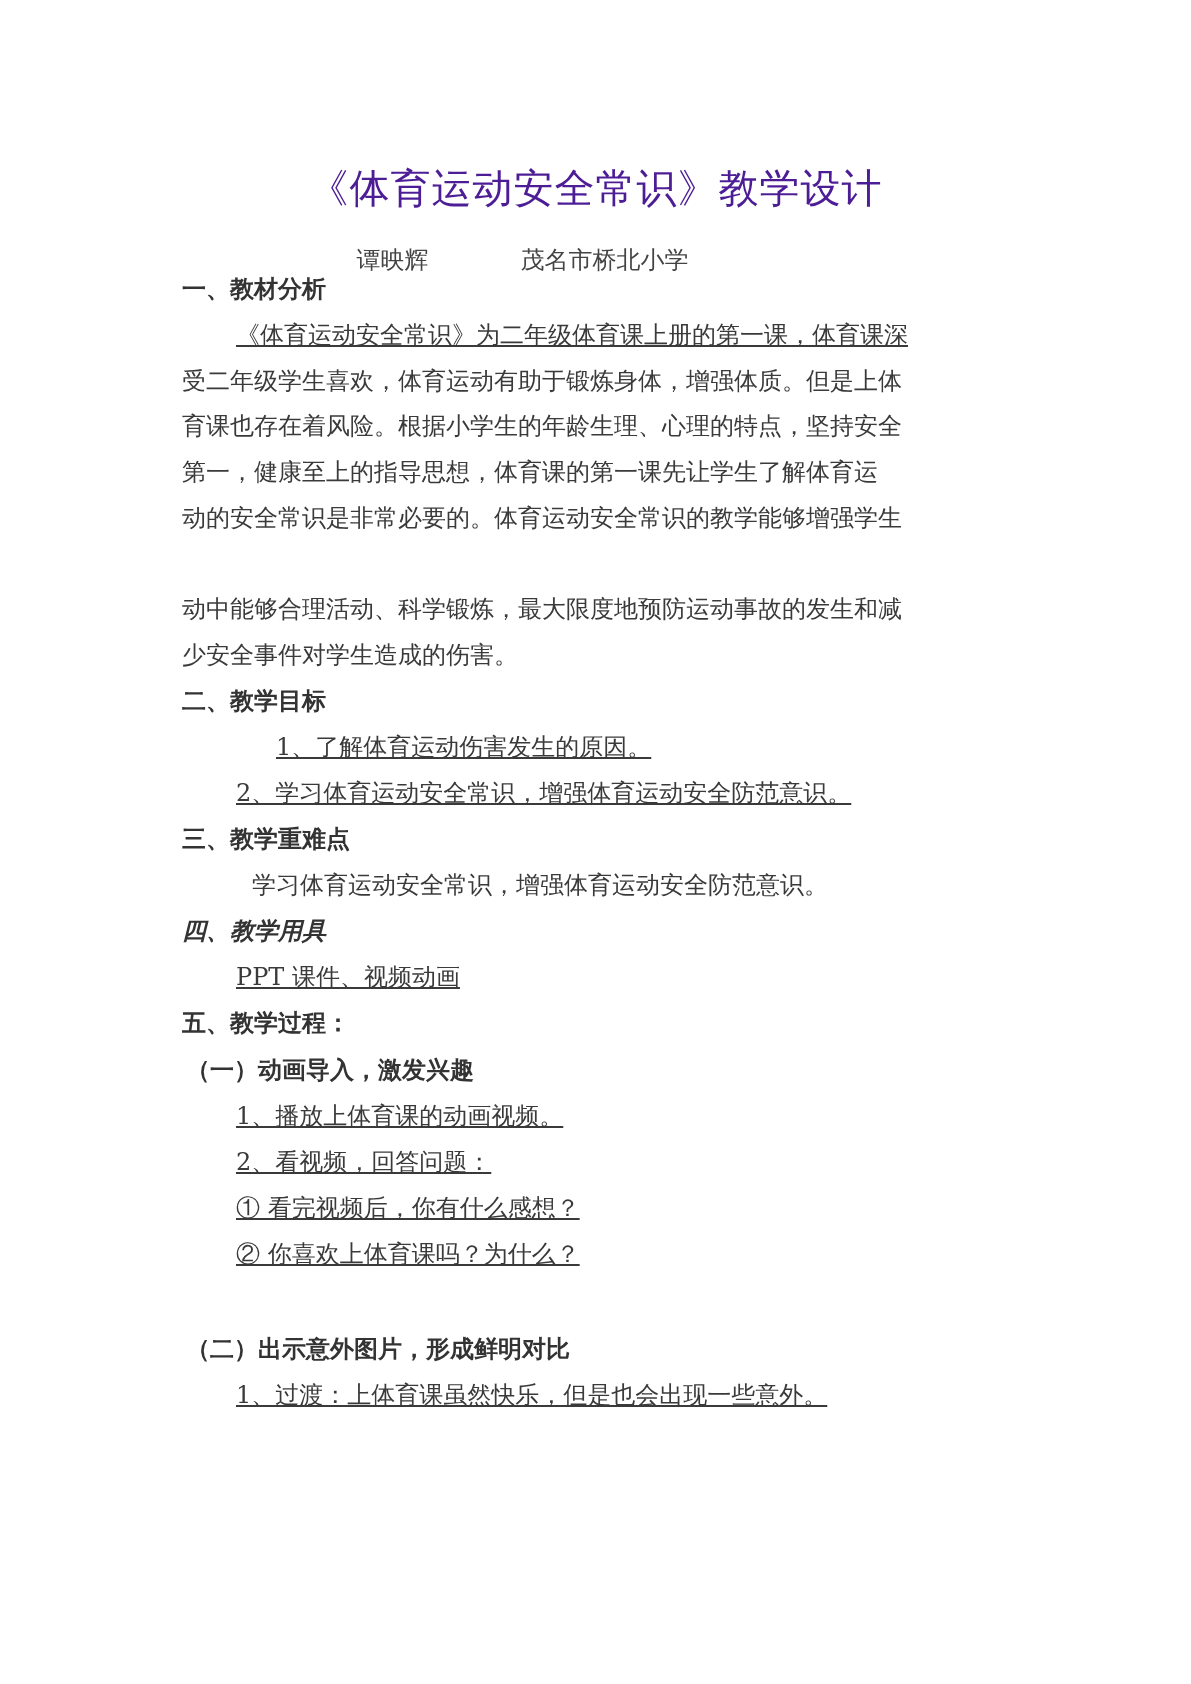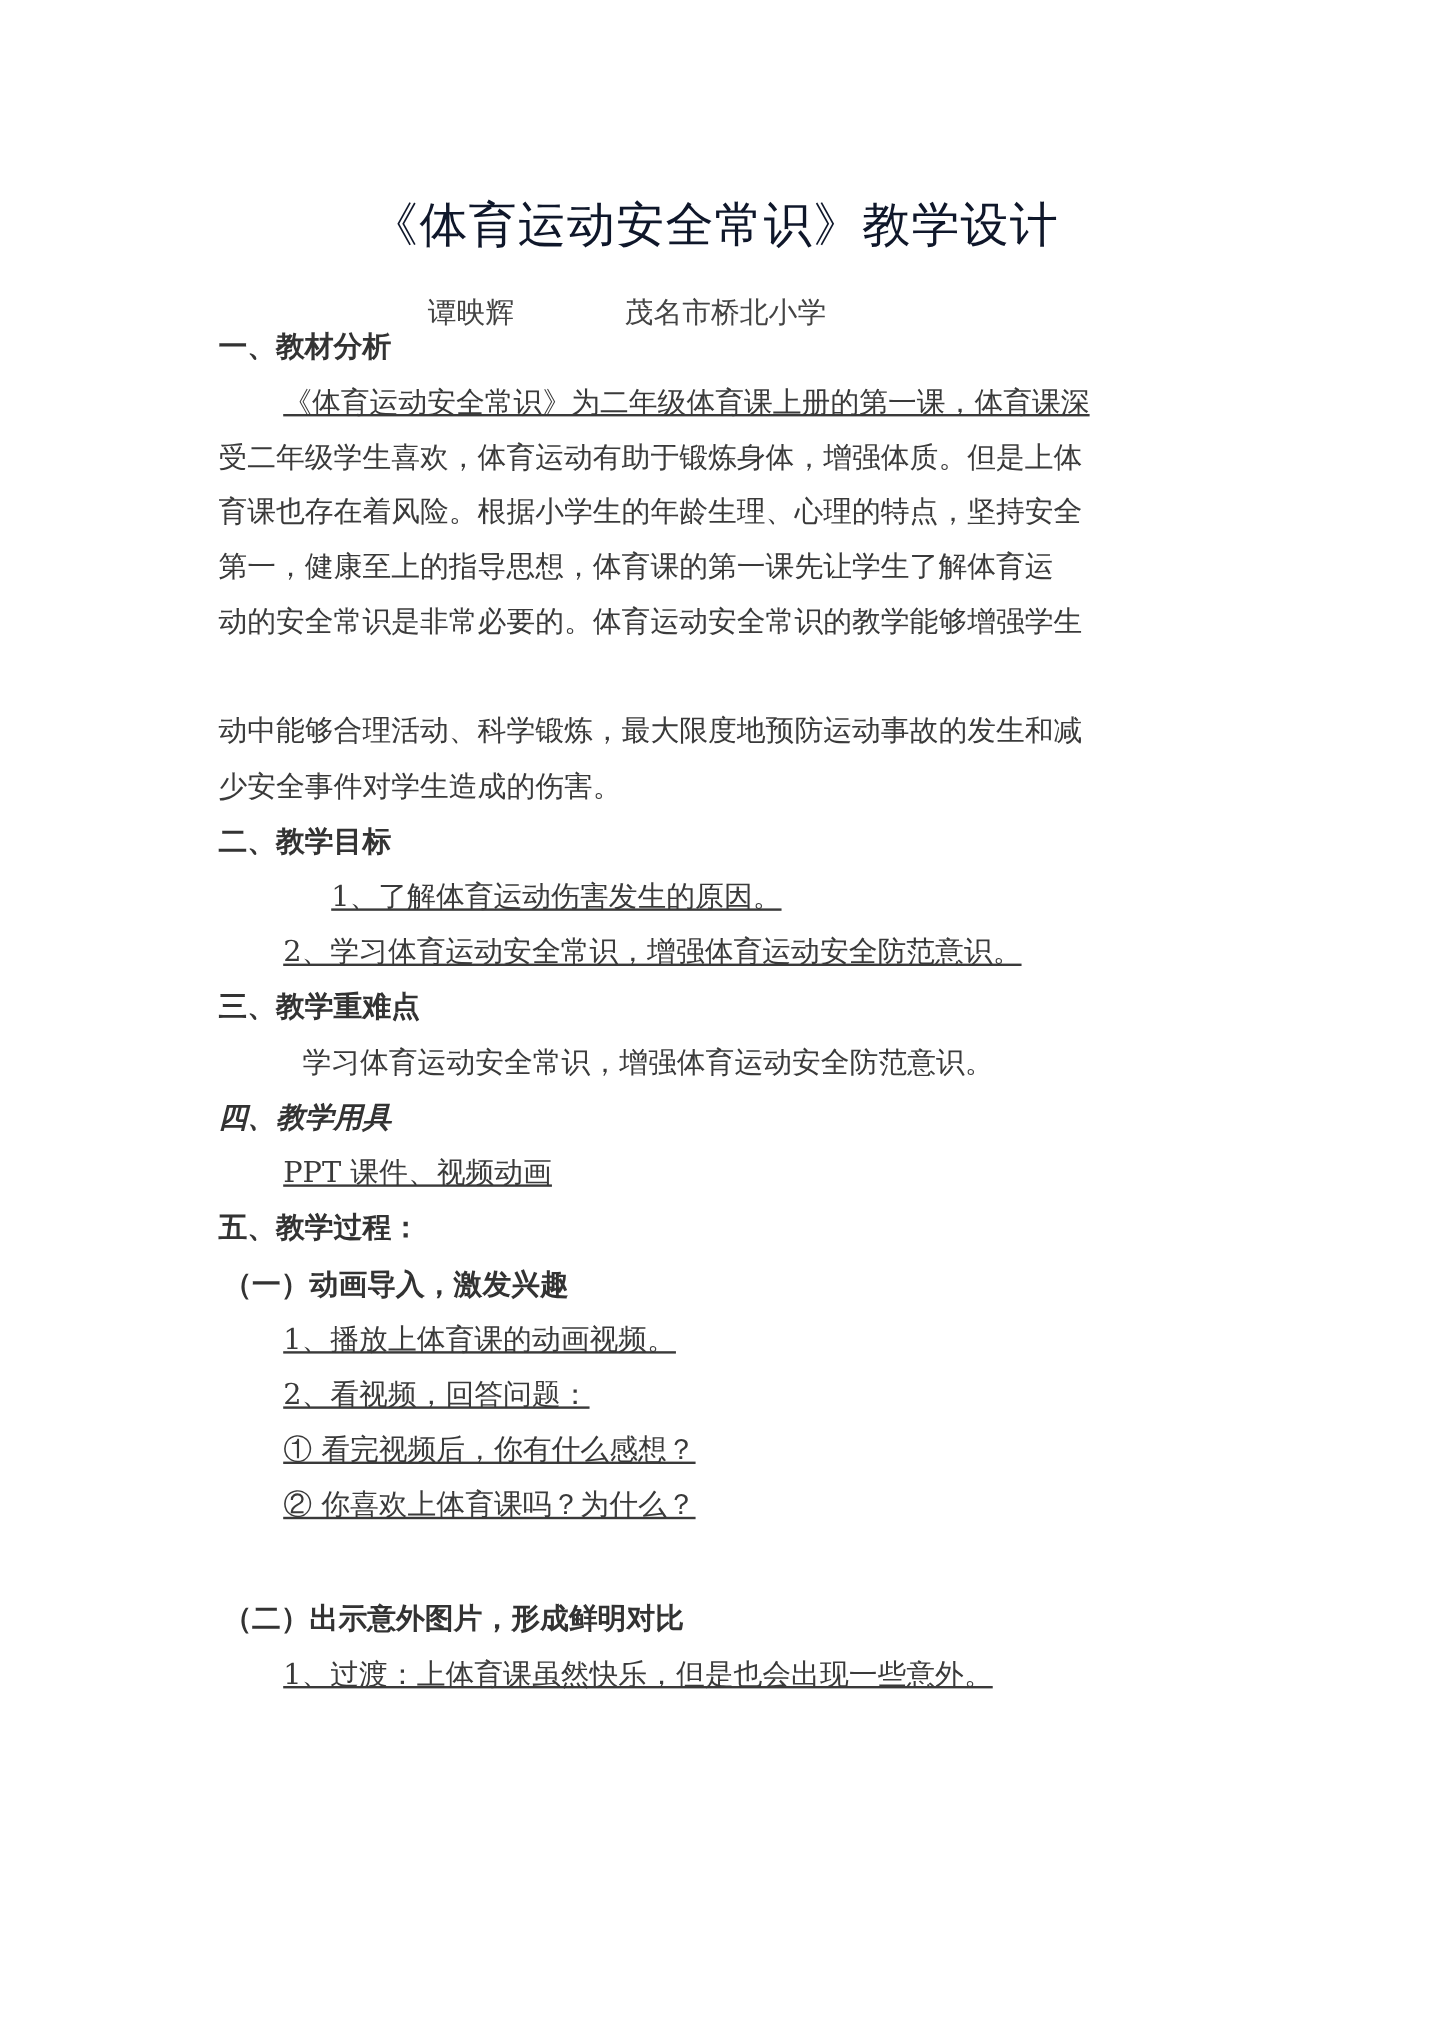--- a/index.html
+++ b/index.html
@@ -1,21 +1,21 @@
 <!DOCTYPE html>
 <html><head>
 <meta charset="utf-8">
 <style>
   html, body { margin: 0; padding: 0; background: #ffffff; }
   body { width: 1191px; height: 1684px; position: relative; overflow: hidden;
          font-family: "DejaVu Serif", "Liberation Serif", serif; color: #333333; }
   .page { position: absolute; left: 0; top: 0; width: 1191px; height: 1684px; background: #fff; }
   .title { position: absolute; left: 0; width: 1191px; top: 158px; text-align: center;
            font-family: "DejaVu Sans", "Liberation Sans", sans-serif; font-size: 40px;
-           color: #0f172a; letter-spacing: 1px; line-height: 60px; }
+           color: #4c1d95; letter-spacing: 1px; line-height: 60px; }
   .byline { position: absolute; top: 243px; left: 0; width: 1045px; text-align: center;
             font-size: 24px; color: #444; line-height: 34px; }
   .byline span { display: inline-block; }
   .byline .gap { width: 92px; }
   .line { position: absolute; left: 182px; font-size: 24px; line-height: 34px; color: #3a3a3a;
           white-space: nowrap; }
   .h { font-family: "DejaVu Sans", "Liberation Sans", sans-serif; font-weight: bold; color: #333; font-size: 24px; }
   .indent2 { left: 236px; text-decoration: underline; }
   .indent3 { left: 252px; }
   .sub { left: 186px; }

